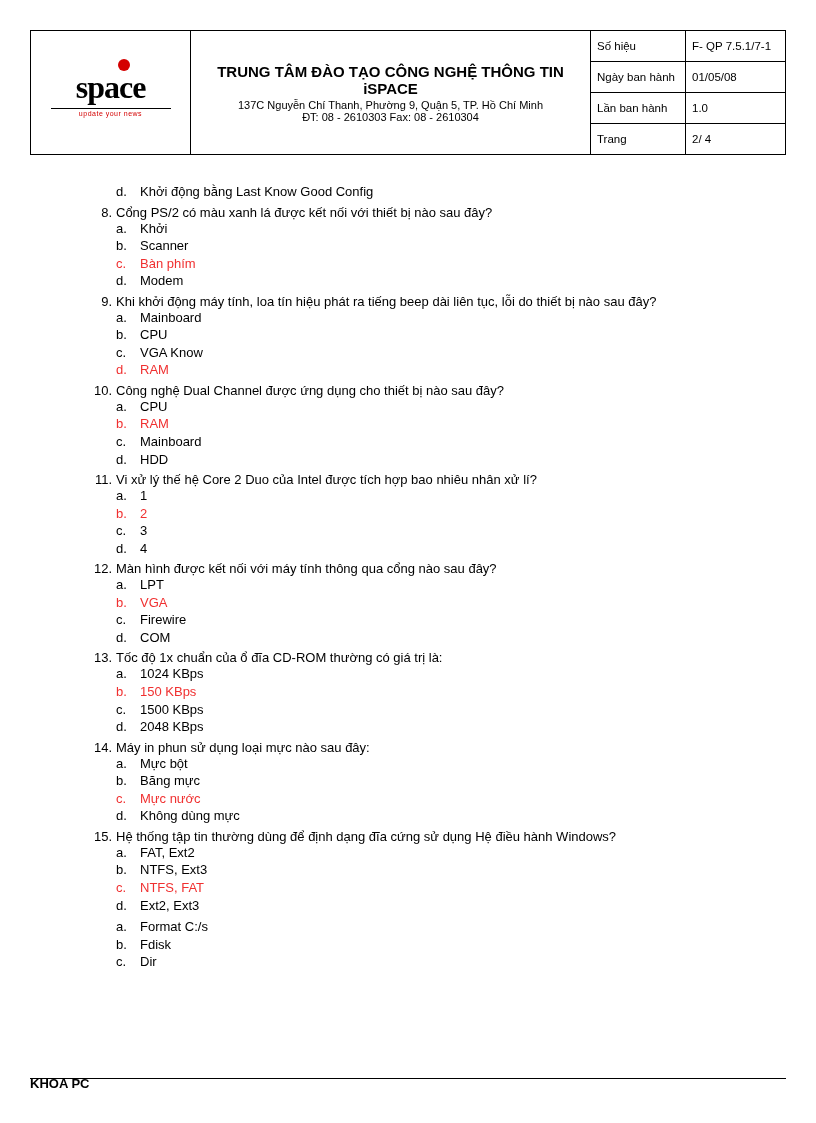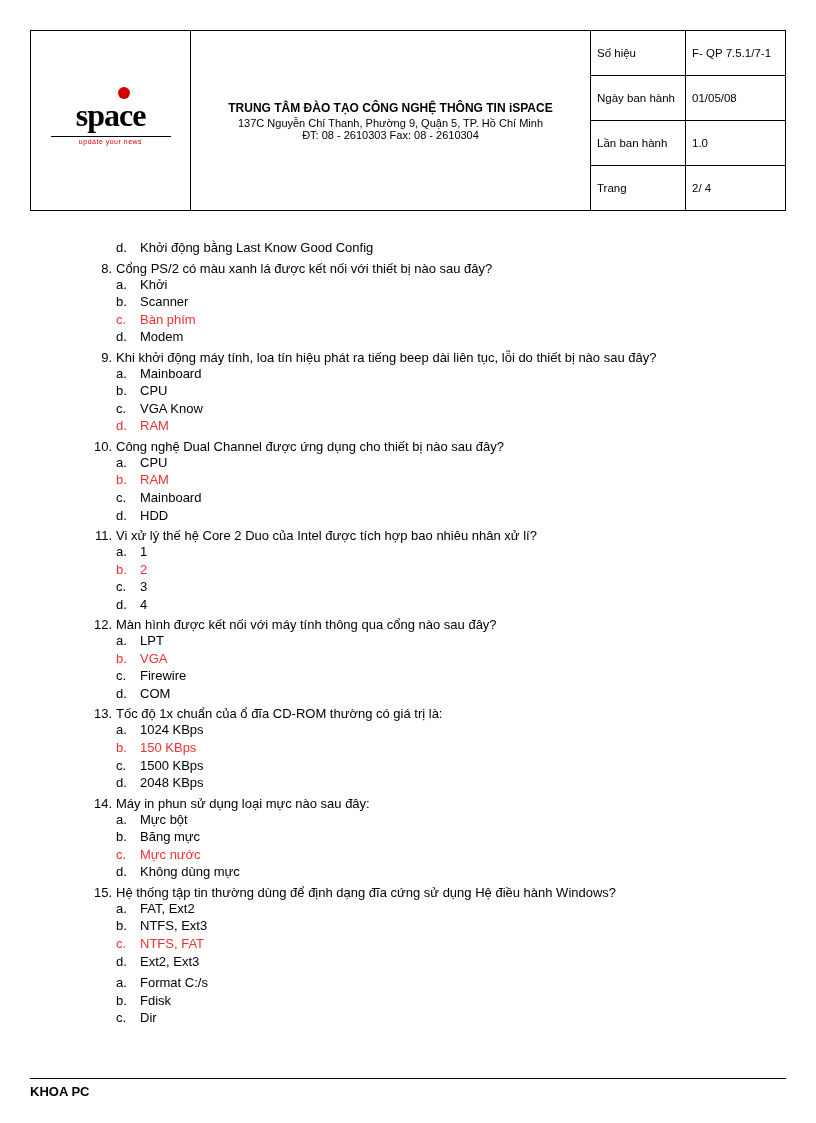--- a/index.html
+++ b/index.html
@@ -14,21 +14,21 @@
     position: relative;
   }
   .header-table {
     width: 100%;
     border-collapse: collapse;
     margin-bottom: 28px;
   }
   .header-table td {
     border: 1px solid #000;
     vertical-align: middle;
-    padding: 16px 6px;
+    padding: 9px 6px;
   }
   .logo-cell {
     width: 160px;
     height: 100px;
     text-align: center;
     vertical-align: middle;
   }
   .logo-wrap {
     display: flex;
     flex-direction: column;
@@ -65,21 +65,21 @@
     font-size: 7px;
     color: #d40000;
     letter-spacing: 0.5px;
   }
   .center-cell {
     text-align: center;
     width: 400px;
   }
   .center-title {
     font-weight: bold;
-    font-size: 12px;
+    font-size: 15px;
     margin-bottom: 2px;
   }
   .center-addr, .center-phone {
     font-size: 11px;
     text-align: center;
   }
   .meta-label-cell { width: 95px; font-size: 11.5px; }
   .meta-value-cell { width: 100px; font-size: 11.5px; }
   .content {
     padding: 0 30px 0 60px;
@@ -119,21 +119,21 @@
   .footer-rule {
     position: absolute;
     left: 30px;
     right: 30px;
     bottom: 44px;
     border-top: 1px solid #000;
   }
   .footer-text {
     position: absolute;
     left: 30px;
-    bottom: 24px;
+    bottom: 32px;
     font-weight: bold;
     font-size: 13px;
   }
 </style>
 </head>
 <body>
 
 <table class="header-table">
   <tbody>
       <tr>

